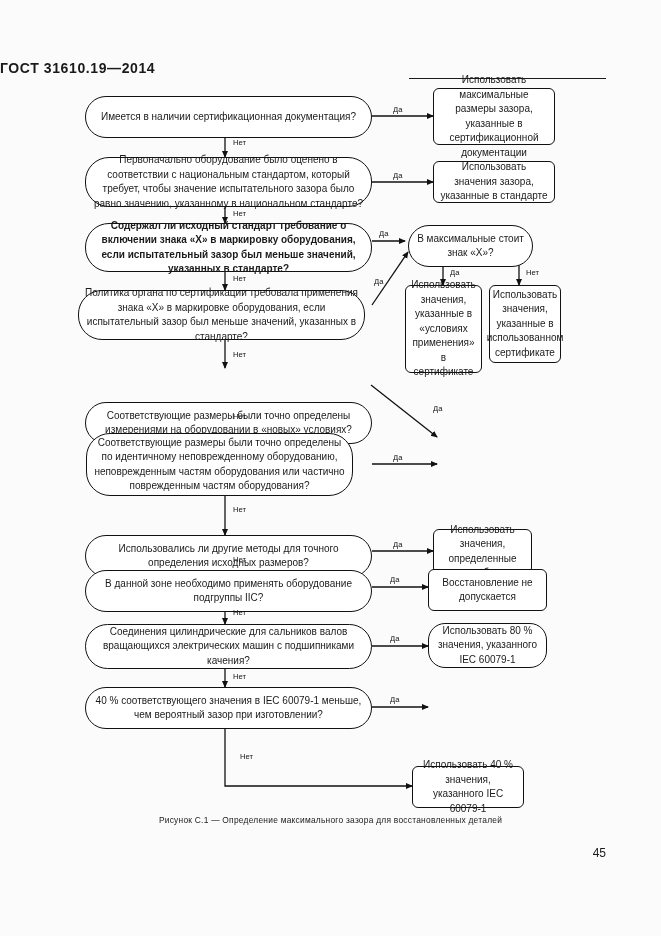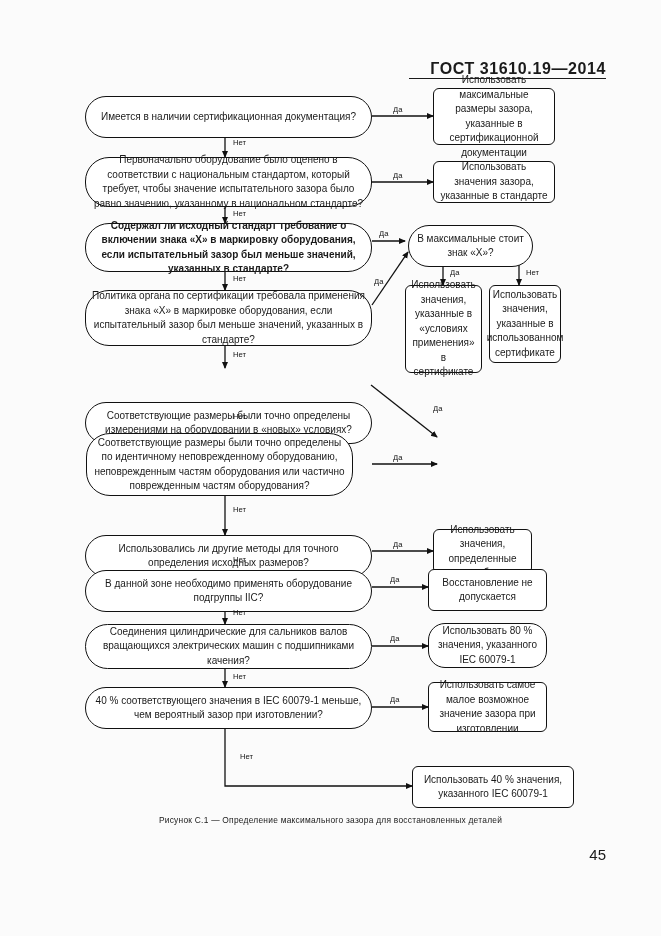--- a/index.html
+++ b/index.html
@@ -9,22 +9,22 @@
     font-family:"Liberation Sans",sans-serif;
     color:#1a1a1a;
     position:relative;
     overflow:hidden;
   }
   #page{position:absolute;inset:0;}
 
   
   #std-header{
     position:absolute;left:0;top:60px;width:661px;
-    text-align:right;padding-right:55px;
-    font-size:16px;font-weight:bold;letter-spacing:.6px;
+    padding-right:55px;
+    font-size:14px;font-weight:bold;letter-spacing:.6px;
     box-sizing:border-box;
   }
   #header-rule{
     position:absolute;left:409px;top:78px;width:197px;height:1px;background:#1a1a1a;
   }
 
   
   #wires{position:absolute;left:0;top:0;width:661px;height:936px;}
 
   
@@ -51,21 +51,21 @@
     white-space:nowrap;
   }
 
   
   #caption{
     position:absolute;left:0;top:815px;width:661px;
     text-align:center;font-size:8.4px;letter-spacing:.25px;
   }
   #folio{
     position:absolute;right:55px;top:846px;
-    font-size:15px;
+    font-size:12px;
   }
 </style>
 </head>
 <body>
 
 <div id="page">
 
   <div id="std-header">ГОСТ 31610.19—2014</div>
   <div id="header-rule"></div>
 
@@ -148,21 +148,21 @@
   </div>
 
   <div class="node terminal" style="left:405px;top:285px;width:77px;height:88px;">
     <span>Использовать значения, указанные в «условиях применения» в сертификате</span>
   </div>
 
   <div class="node terminal" style="left:489px;top:285px;width:72px;height:78px;">
     <span>Использовать значения, указанные в использованном сертификате</span>
   </div>
 
-  <div class="node decision" style="left:85px;top:290px;width:287px;height:56px;">
+  <div class="node decision" style="left:78px;top:290px;width:287px;height:50px;">
     <span>Политика органа по сертификации требовала применения знака «Х» в маркировке оборудования, если испытательный зазор был меньше значений, указанных в стандарте?</span>
   </div>
 
   <div class="node decision" style="left:85px;top:368px;width:287px;height:36px;margin-top:34px;">
     <span>Соответствующие размеры были точно определены измерениями на оборудовании в «новых» условиях?</span>
   </div>
 
   <div class="node decision" style="left:86px;top:433px;width:267px;height:63px;justify-content:flex-end;">
     <span>Соответствующие размеры были точно определены по идентичному неповрежденному оборудованию, неповрежденным частям оборудования или частично поврежденным частям оборудования?</span>
   </div>
@@ -189,25 +189,22 @@
   </div>
 
   <div class="node terminal" style="left:428px;top:623px;width:119px;height:45px;border-radius:17px;">
     <span>Использовать 80 % значения, указанного IEC 60079-1</span>
   </div>
 
   <div class="node decision" style="left:85px;top:687px;width:287px;height:42px;">
     <span>40 % соответствующего значения в IEC 60079-1 меньше, чем вероятный зазор при изготовлении?</span>
   </div>
 
-  <div class="node terminal" style="left:428px;top:682px;width:119px;height:50px;">
-    <span>Использовать самое малое возможное значение зазора при изготовлении</span>
-  </div>
-
-  <div class="node terminal" style="left:412px;top:766px;width:162px;height:40px;">
+
+  <div class="node terminal" style="left:412px;top:766px;width:112px;height:40px;">
     <span>Использовать 40 % значения, указанного IEC 60079-1</span>
   </div>
 
   <div class="elabel" style="left:393px;top:105px;">Да</div>
   <div class="elabel" style="left:233px;top:138px;">Нет</div>
 
   <div class="elabel" style="left:393px;top:171px;">Да</div>
   <div class="elabel" style="left:233px;top:209px;">Нет</div>
 
   <div class="elabel" style="left:379px;top:229px;">Да</div>

